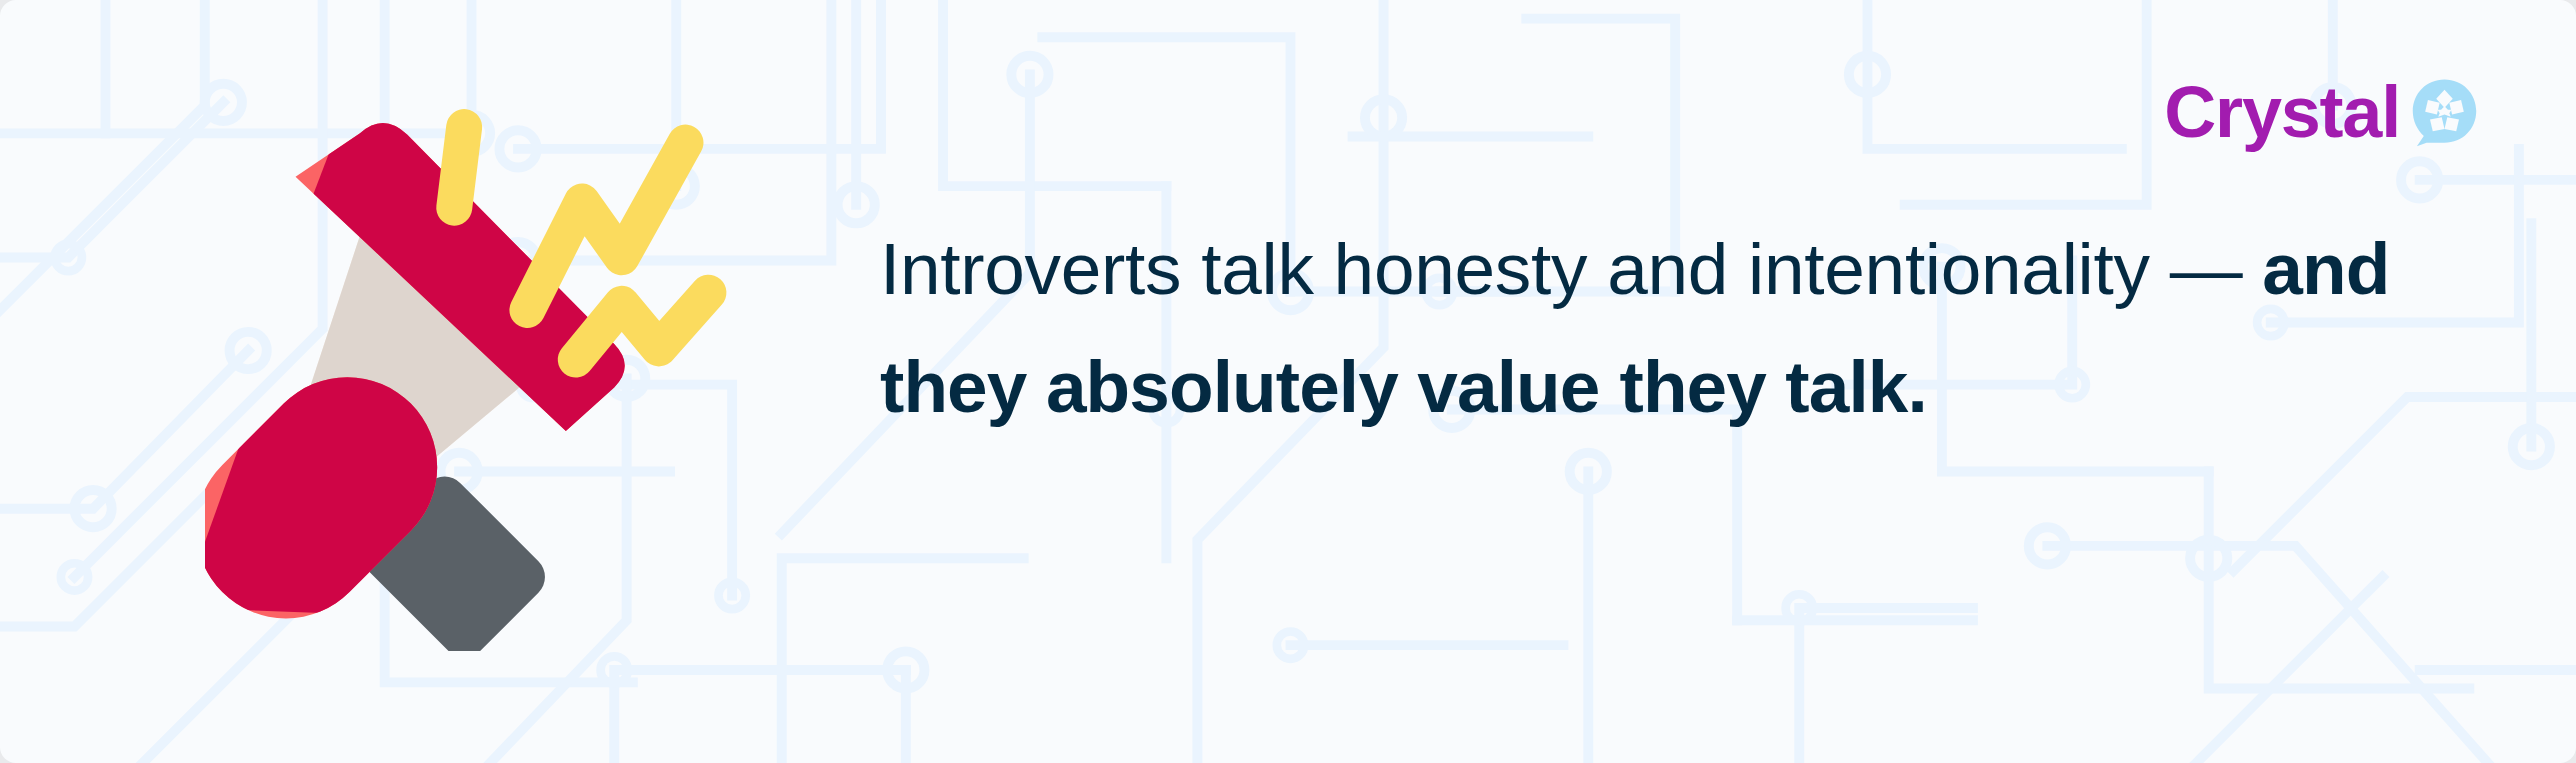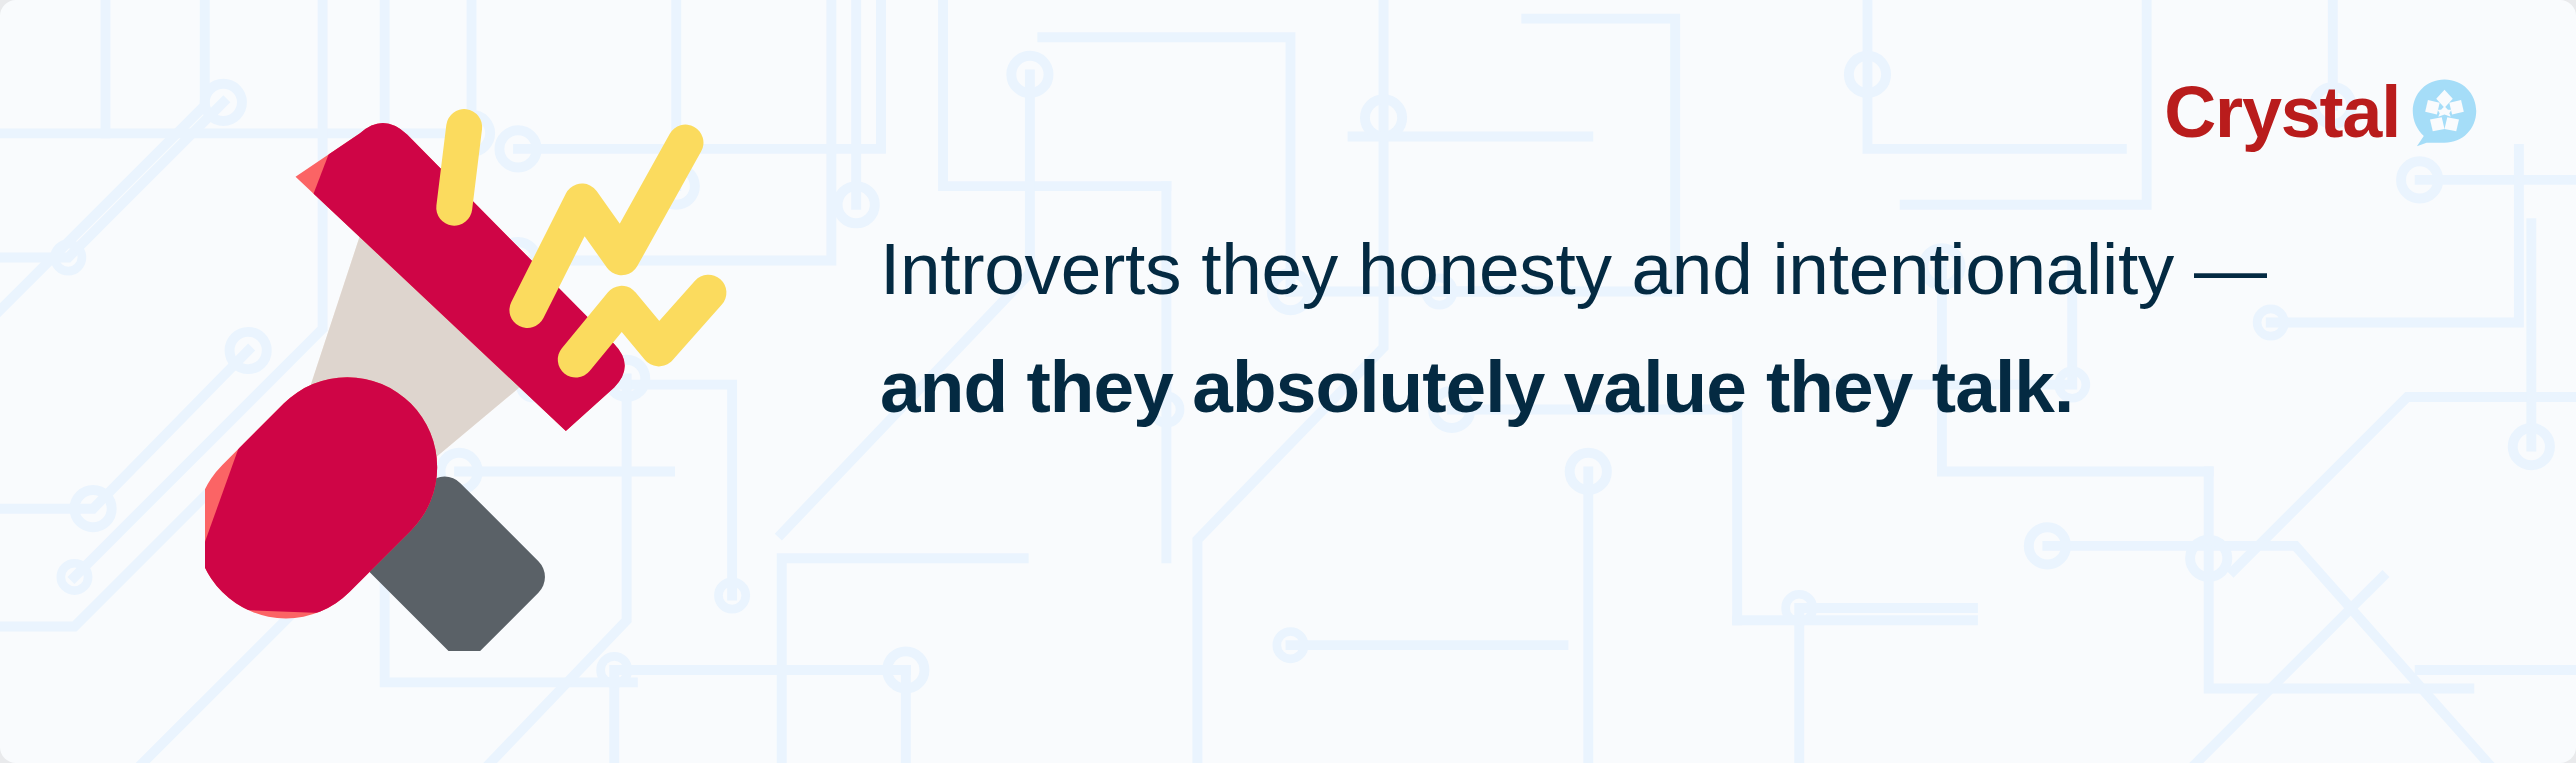--- a/index.html
+++ b/index.html
@@ -49,21 +49,21 @@
   
   #logo {
     position: absolute;
     right: 97px;
     top: 76px;
     display: flex;
     align-items: center;
     gap: 10px;
   }
   #logo-wordmark {
-    color: #b91c1c;
+    color: #a21caf;
     font-size: 72px;
     font-weight: 700;
     letter-spacing: -1.2px;
     line-height: 1;
   }
   #logo-mark { width: 69px; height: 69px; display:block; }
 </style>
 </head>
 <body>
 
@@ -189,21 +189,21 @@
     </g>
 
     <g fill="none" stroke="#fbdb5e" stroke-width="58" stroke-linecap="round" stroke-linejoin="round">
       <path d="M418 55 L402 185"></path>
       <path d="M520 350 L608 175 L672 265 L775 80"></path>
       <path d="M598 430 L672 340 L732 412 L812 322"></path>
     </g>
   </svg>
 
   <div id="headline">
-    <span>Introverts they honesty and</span>
+    <span>Introverts talk honesty and</span>
     <span>intentionality — </span><span class="bold">and they absolutely value</span>
     <span class="bold">they talk.</span>
   </div>
 
   <div id="logo">
     <span id="logo-wordmark">Crystal</span>
     <svg id="logo-mark" viewBox="0 0 100 100" aria-hidden="true">
       <path d="M50 2 C76 2 96 22 96 48 C96 74 76 94 50 94 L24 94 L10 99 L20 84
                C10 75 4 62 4 48 C4 22 24 2 50 2 Z" fill="#a5ddf8"></path>
       <g fill="#f9fbfd">

